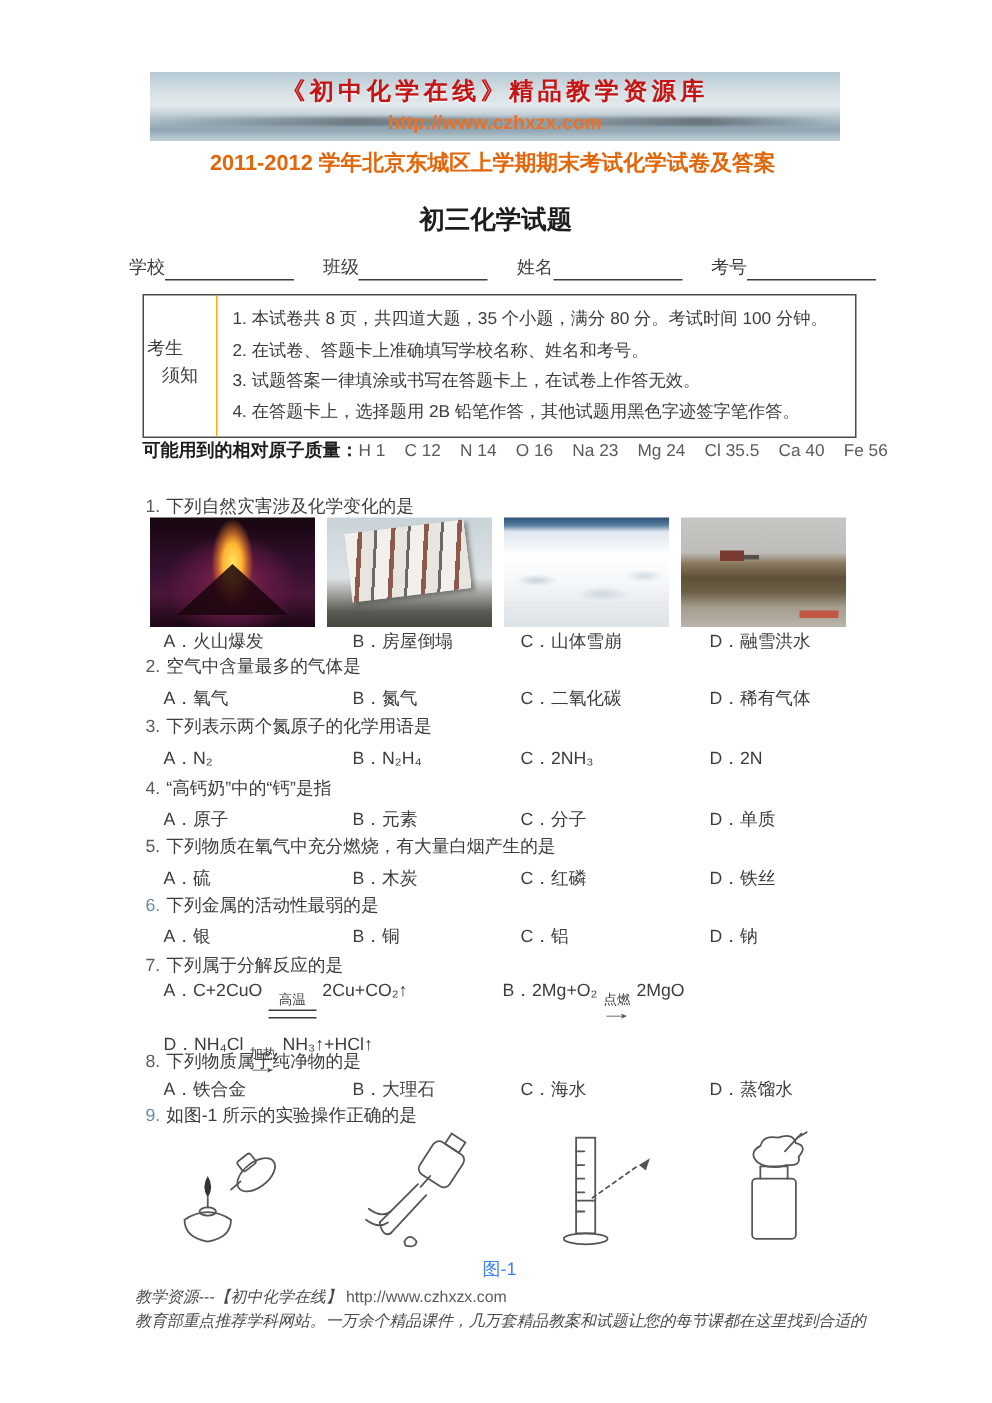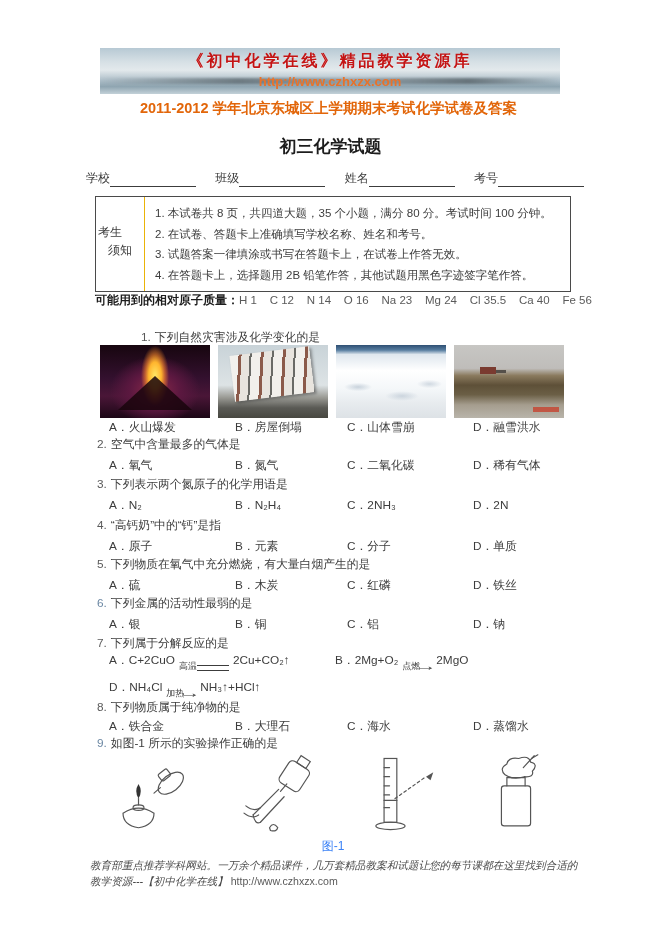--- a/index.html
+++ b/index.html
@@ -104,21 +104,21 @@
     content:""; position:absolute; left:26px; top:22px; width:16px; height:7px;
     background:#7a3b30; box-shadow:12px 1px 0 -2px #55504a;
   }
   .photo-d:after { 
     content:""; position:absolute; right:5px; bottom:6px; width:26px; height:5px;
     background:rgba(200,60,40,.75);
   }
 
   
   .eq-grid { position:absolute; left:109px; width:470px; display:grid; grid-template-columns:226px auto; row-gap:9px; font-size:11.8px; }
-  .rxn { display:inline-flex; flex-direction:row; align-items:center; vertical-align:-5px; margin:0 4px; }
+  .rxn { display:inline-flex; flex-direction:column; align-items:center; vertical-align:-5px; margin:0 4px; }
   .rxn-top { font-size:9px; line-height:9px; color:#3c3c3c; }
   .rxn-dbl { width:32px; height:4px; border-top:1px solid #3c3c3c; border-bottom:1px solid #3c3c3c; margin-top:2px; }
   .rxn-arrow { display:block; font-size:12px; line-height:9px; transform:scaleX(1.9); }
 
   
   .figure { position:absolute; left:104px; top:753px; width:462px; display:flex; justify-content:space-between; }
   .figure svg { stroke:#555; fill:none; stroke-width:1.3; stroke-linecap:round; }
   .fig-caption { position:absolute; left:95px; top:838px; width:476px; text-align:center; font-size:12px; color:#3b82f6; }
 
   
@@ -164,21 +164,21 @@
       <div>3. 试题答案一律填涂或书写在答题卡上，在试卷上作答无效。</div>
       <div>4. 在答题卡上，选择题用 2B 铅笔作答，其他试题用黑色字迹签字笔作答。</div>
     </div>
   </div>
 
   <div class="atomic">
     <b>可能用到的相对原子质量：</b><span style="white-space:pre;">H 1    C 12    N 14    O 16    Na 23    Mg 24    Cl 35.5    Ca 40    Fe 56</span>
   </div>
 
 
-  <div class="q" style="top:330px;margin-left:44px;">
+  <div class="q" style="top:330px;">
     <span class="q-num">1.</span><span>下列自然灾害涉及化学变化的是</span>
   </div>
   <div class="photos">
     <div class="photo photo-a"></div>
     <div class="photo photo-b"></div>
     <div class="photo photo-c"></div>
     <div class="photo photo-d"></div>
   </div>
   <div class="opts" style="top:420px;">
     <span>A．火山爆发</span>
@@ -314,20 +314,20 @@
       <rect x="34" y="36" width="32" height="44" rx="3"></rect>
       <path d="M40 36 L40 27 L60 27 L60 36"></path>
       <path d="M38 24 q-7 -7 2 -12 q2 -8 13 -6 q11 -4 13 4 q9 2 2 10 q2 7 -9 6 q-12 4 -21 -2 z"></path>
       <line x1="58" y1="16" x2="70" y2="3"></line>
       <line x1="67" y1="6" x2="74" y2="2"></line>
     </svg>
   </div>
   <div class="fig-caption">图-1</div>
 
   <div class="footer">
-    <div>教育部重点推荐学科网站。一万余个精品课件，几万套精品教案和试题让您的每节课都在这里找到合适的</div>
     <div>
       <span>教学资源---【初中化学在线】</span>
       <span class="url">http://www.czhxzx.com</span>
     </div>
+    <div>教育部重点推荐学科网站。一万余个精品课件，几万套精品教案和试题让您的每节课都在这里找到合适的</div>
   </div>
 
 </div>
 
 </body></html>

